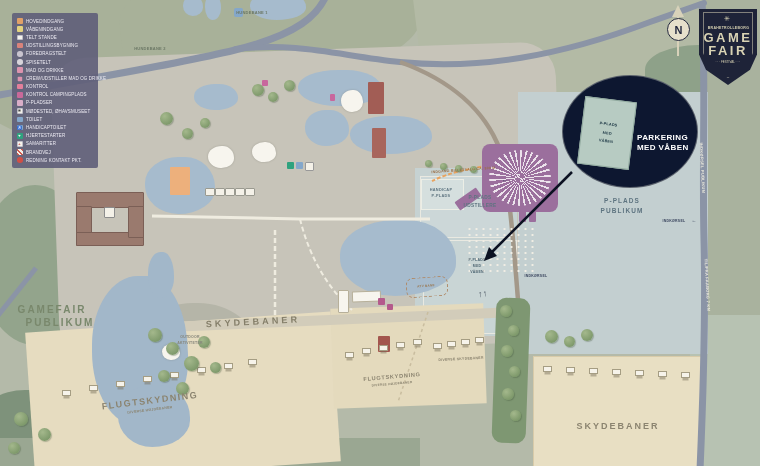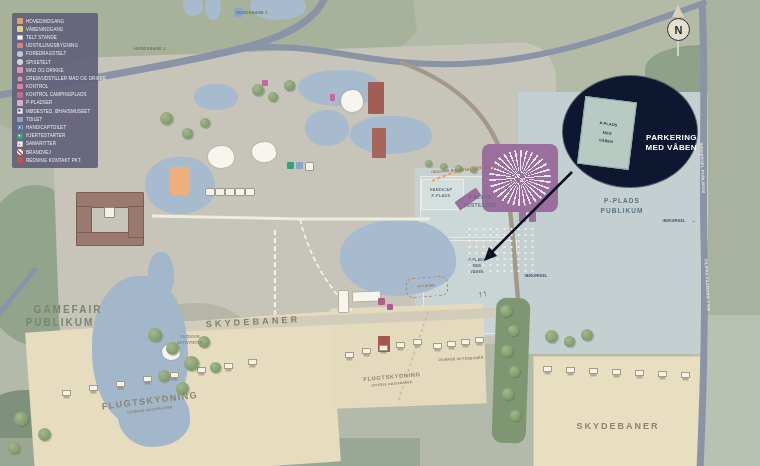--- a/index.html
+++ b/index.html
@@ -38,21 +38,21 @@
       box-shadow:0 0 2px rgba(100,100,90,.4);}
   
   .callout{position:absolute;left:562px;top:75px;width:134px;height:111px;
       background:#0d1730;border-radius:50%;border:1px solid rgba(235,235,220,.35);z-index:50;}
   .callout-box{position:absolute;left:581px;top:99px;width:50px;height:66px;
       background:#b7cbc2;border:1px solid #90a99e;transform:rotate(7deg);z-index:51;
       display:flex;flex-direction:column;align-items:center;justify-content:center;}
   .callout-box span{font-size:7px;transform:scale(.55);color:#223c49;font-weight:bold;
       line-height:1.25;letter-spacing:.3px;}
   .callout-text{position:absolute;left:637px;top:133px;width:60px;z-index:51;color:#fff;
-      font-weight:bold;font-size:8px;letter-spacing:.4px;line-height:1.3;text-align:right;}
+      font-weight:bold;font-size:8px;letter-spacing:.4px;line-height:1.3;text-align:left;}
   
   .compass-circle{position:absolute;left:667px;top:18px;width:21px;height:21px;border-radius:50%;
       background:#e6e0cb;border:1.5px solid #23283e;display:flex;align-items:center;
       justify-content:center;font-weight:bold;font-size:11px;color:#23283e;z-index:45;}
   .logo{position:absolute;left:699px;top:9px;width:58px;height:76px;background:#1e2338;
       clip-path:polygon(0 0,100% 0,100% 60%,88% 80%,50% 100%,12% 80%,0 60%);
       z-index:46;display:flex;flex-direction:column;align-items:center;color:#d9d3b4;}
   .logo .inner{width:50px;height:66px;margin-top:3px;
       box-shadow:0 0 0 1px rgba(214,208,180,.55) inset;
       display:flex;flex-direction:column;align-items:center;
@@ -215,21 +215,21 @@
   <div class="tree" style="left:510px;top:410px;width:11px;height:11px;"></div>
   <div class="tree" style="left:545px;top:330px;width:13px;height:13px;"></div>
   <div class="tree" style="left:564px;top:336px;width:11px;height:11px;"></div>
   <div class="tree" style="left:581px;top:329px;width:12px;height:12px;"></div>
   <div class="tree" style="left:14px;top:412px;width:14px;height:14px;"></div>
   <div class="tree" style="left:38px;top:428px;width:13px;height:13px;"></div>
   <div class="tree" style="left:8px;top:442px;width:12px;height:12px;"></div>
 
   <div class="lb" style="left:252px;top:13px;font-size:8px;--s:.5;--c:#6c7866;">HUNDEBANE 1</div>
   <div class="lb" style="left:150px;top:49px;font-size:8px;--s:.5;--c:#6c7866;">HUNDEBANE 2</div>
-  <div class="lb" style="left:68px;top:310px;font-size:10px;--ls:2px;--c:#79886c;">GAMEFAIR</div>
+  <div class="lb" style="left:52px;top:310px;font-size:10px;--ls:2px;--c:#79886c;">GAMEFAIR</div>
   <div class="lb" style="left:60px;top:323px;font-size:10px;--ls:2px;--c:#79886c;">PUBLIKUM</div>
   <div class="lb" style="left:190px;top:337px;font-size:7px;--s:.5;--c:#85857a;">OUTDOOR</div>
   <div class="lb" style="left:190px;top:343px;font-size:7px;--s:.5;--c:#85857a;">AKTIVITETER</div>
   <div class="lb" style="left:464px;top:170px;font-size:7px;--s:.5;--r:-4deg;--c:#9b6e44;">INDGANG BILLETSALG CA. 300 M.</div>
   <div class="lb" style="left:441px;top:190px;font-size:7px;--s:.55;--c:#5e7480;">HANDICAP</div>
   <div class="lb" style="left:441px;top:196px;font-size:7px;--s:.55;--c:#5e7480;">P-PLADS</div>
   <div class="lb" style="left:480px;top:198px;font-size:8px;--s:.6;--c:#5e7480;">P-PLADS</div>
   <div class="lb" style="left:480px;top:206px;font-size:8px;--s:.6;--c:#5e7480;">UDSTILLERE</div>
   <div class="lb" style="left:477px;top:260px;font-size:7px;--s:.5;--c:#4e6673;">P-PLADS</div>
   <div class="lb" style="left:477px;top:266px;font-size:7px;--s:.5;--c:#4e6673;">MED</div>
@@ -332,20 +332,29 @@
     <div class="lrow">
         <span class="lic round" style="background: rgb(207, 79, 70);"></span>
         <span class="llab">REDNING KONTAKT PKT.</span>
       </div>
   </div>
 
   <div class="compass-circle">
       <span>N</span>
     </div>
 
+  <div class="logo">
+    <div class="inner">
+      <div class="dec">✳</div>
+      <div class="estate">BRAHETROLLEBORG</div>
+      <div class="word">GAME</div>
+      <div class="word">FAIR</div>
+      <div class="ribbon">· · · FESTIVAL · · ·</div>
+    </div>
+  </div>
 
   <svg width="760" height="466" style="z-index:49;">
     <line x1="572" y1="172" x2="492" y2="252" stroke="#0c1222" stroke-width="2.5"></line>
     <polygon points="484,261 497,256 489,247" fill="#0c1222"></polygon>
   </svg>
 
   <div class="callout"></div>
   <div class="callout-box">
     <span>P-PLADS</span>
     <span>MED</span>

